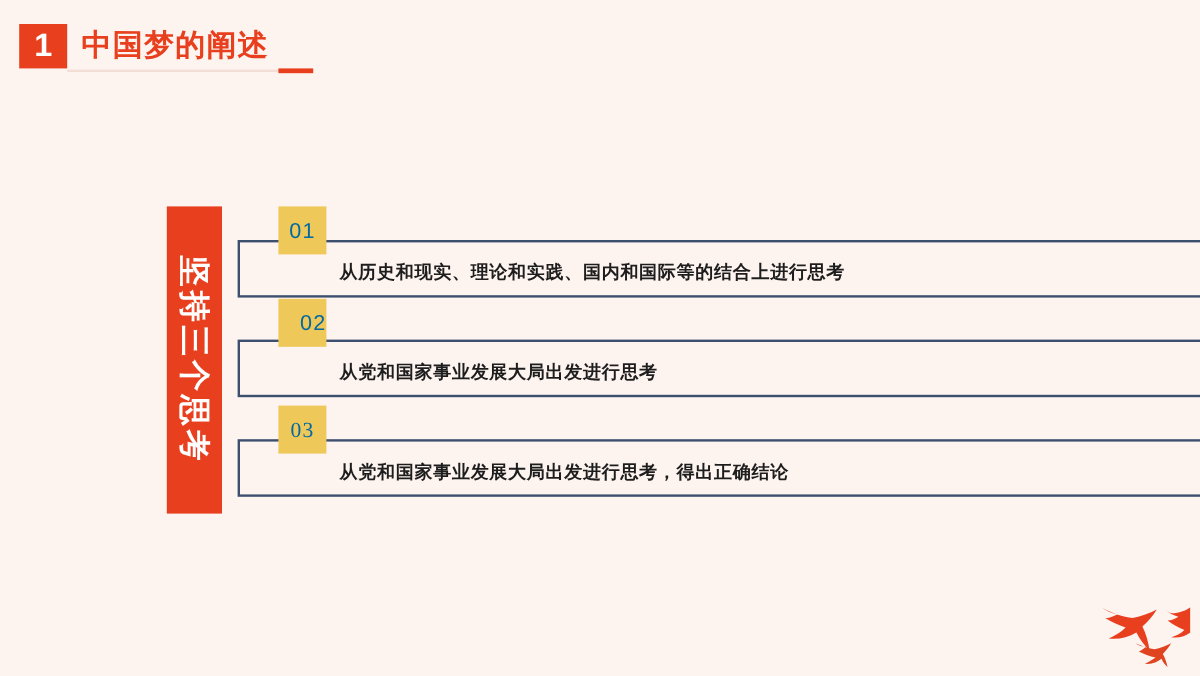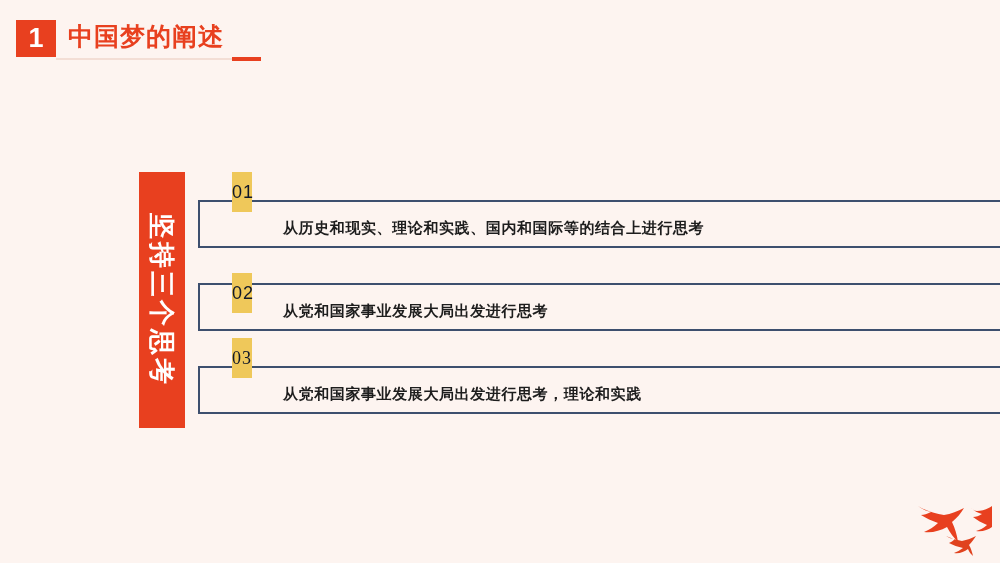--- a/index.html
+++ b/index.html
@@ -41,21 +41,20 @@
     position: absolute;
     left: 68px;
     top: 20px;
     height: 37px;
     line-height: 37px;
     font-size: 25px;
     font-weight: bold;
     color: #e8401f;
     letter-spacing: 1px;
     white-space: nowrap;
-    font-family: Liberation Mono, monospace;
   }
   .header-rule {
     position: absolute;
     left: 56px;
     top: 58px;
     width: 205px;
     height: 2px;
     background: #f3ded5;
   }
   .header-rule-accent {
@@ -116,31 +115,31 @@
     font-size: 15px;
     font-weight: bold;
     color: #1d1d1d;
     letter-spacing: 0.6px;
     white-space: nowrap;
   }
 
   .numbox {
     position: absolute;
     left: 232px;
-    width: 20px;
+    width: 40px;
     height: 40px;
     background: #efc85a;
-    color: #0f172a;
+    color: #0369a1;
     font-size: 18px;
     line-height: 40px;
     text-align: center;
     letter-spacing: 1px;
   }
   .numbox-1 { top: 172px; }
-  .numbox-2 { top: 273px; }
+  .numbox-2 { top: 249px; text-align: right; }
   .numbox-3 { top: 338px; font-family: Liberation Serif, serif; }
 
   
   .birds {
     position: absolute;
     left: 912px;
     top: 500px;
     width: 80px;
     height: 58px;
   }
@@ -163,21 +162,21 @@
   <div class="row-text">从历史和现实、理论和实践、国内和国际等的结合上进行思考</div>
 </div>
 <div class="numbox numbox-1">01</div>
 
 <div class="row row-2">
   <div class="row-text">从党和国家事业发展大局出发进行思考</div>
 </div>
 <div class="numbox numbox-2">02</div>
 
 <div class="row row-3">
-  <div class="row-text">从党和国家事业发展大局出发进行思考，理论和实践</div>
+  <div class="row-text">从党和国家事业发展大局出发进行思考，得出正确结论</div>
 </div>
 <div class="numbox numbox-3">03</div>
 
 <div class="birds">
   <svg width="80" height="58" viewBox="0 0 80 58" xmlns="http://www.w3.org/2000/svg">
 
     <path d="M6 6 C10 9, 14 11, 19 12 C15 14, 12 15, 9 15 C14 18, 20 21, 26 23
              C22 27, 17 30, 12 32 C20 33, 28 31, 35 27 C38 33, 42 38, 46 42
              C45 35, 43 28, 40 22 C45 18, 49 13, 52 8 C46 11, 39 14, 32 15
              C24 14, 14 11, 6 6 Z" fill="#e8401f"></path>

